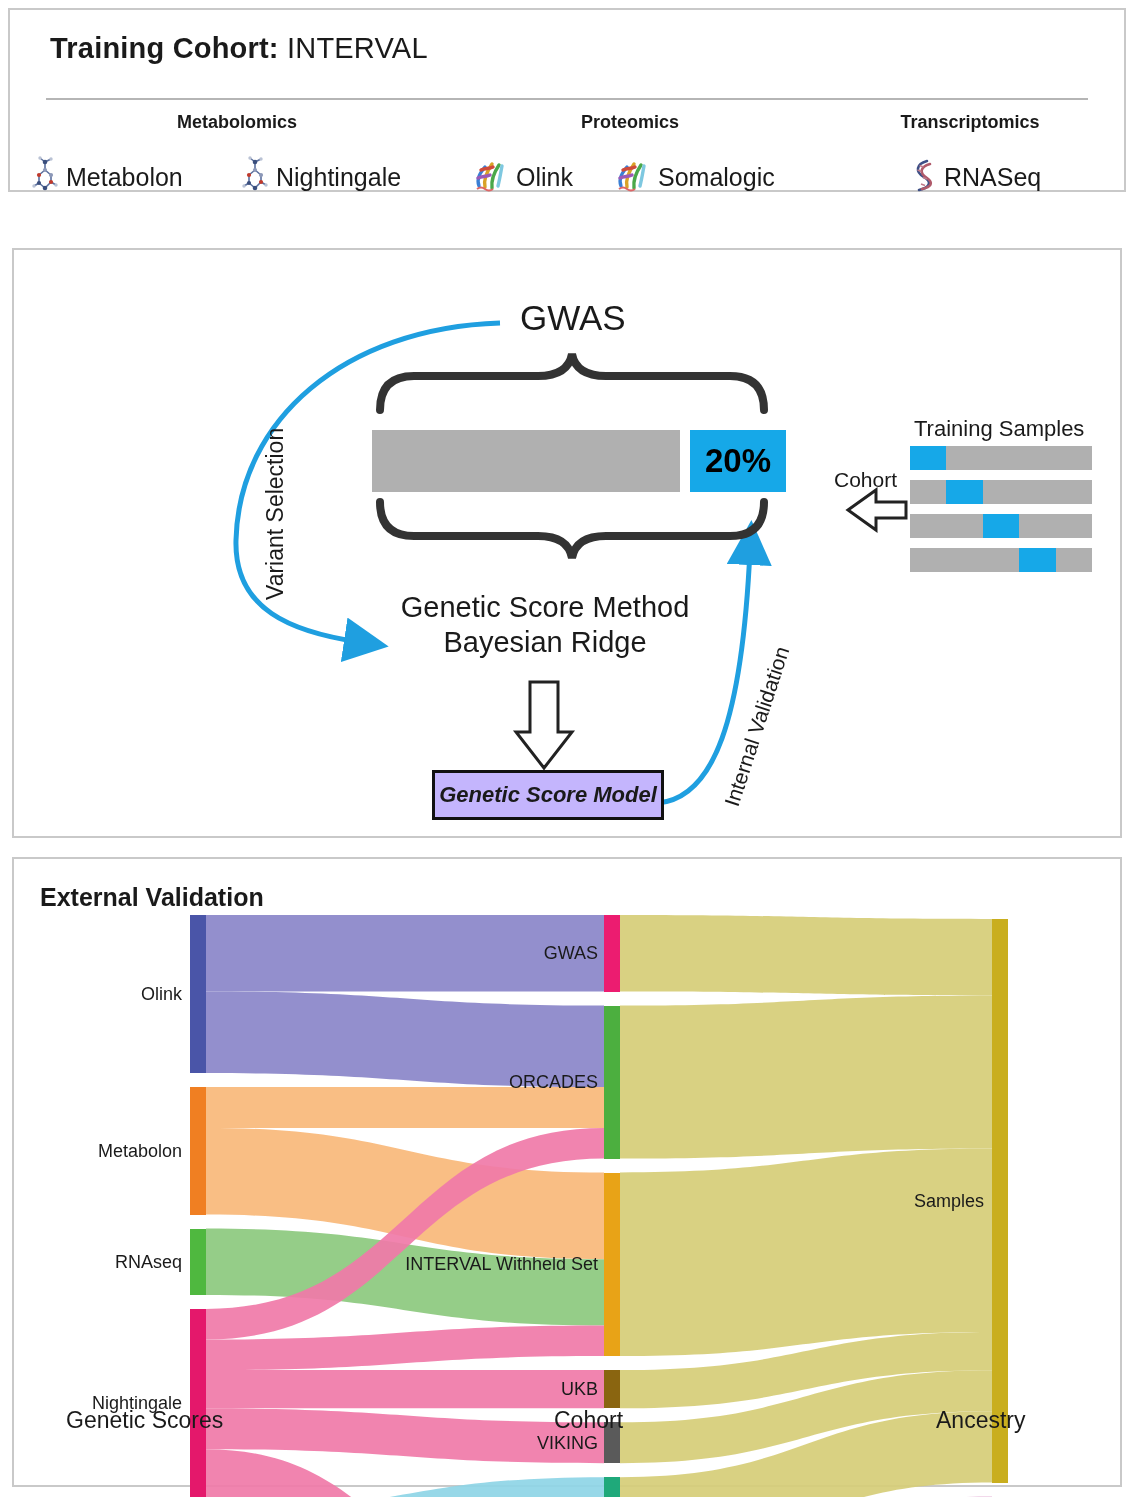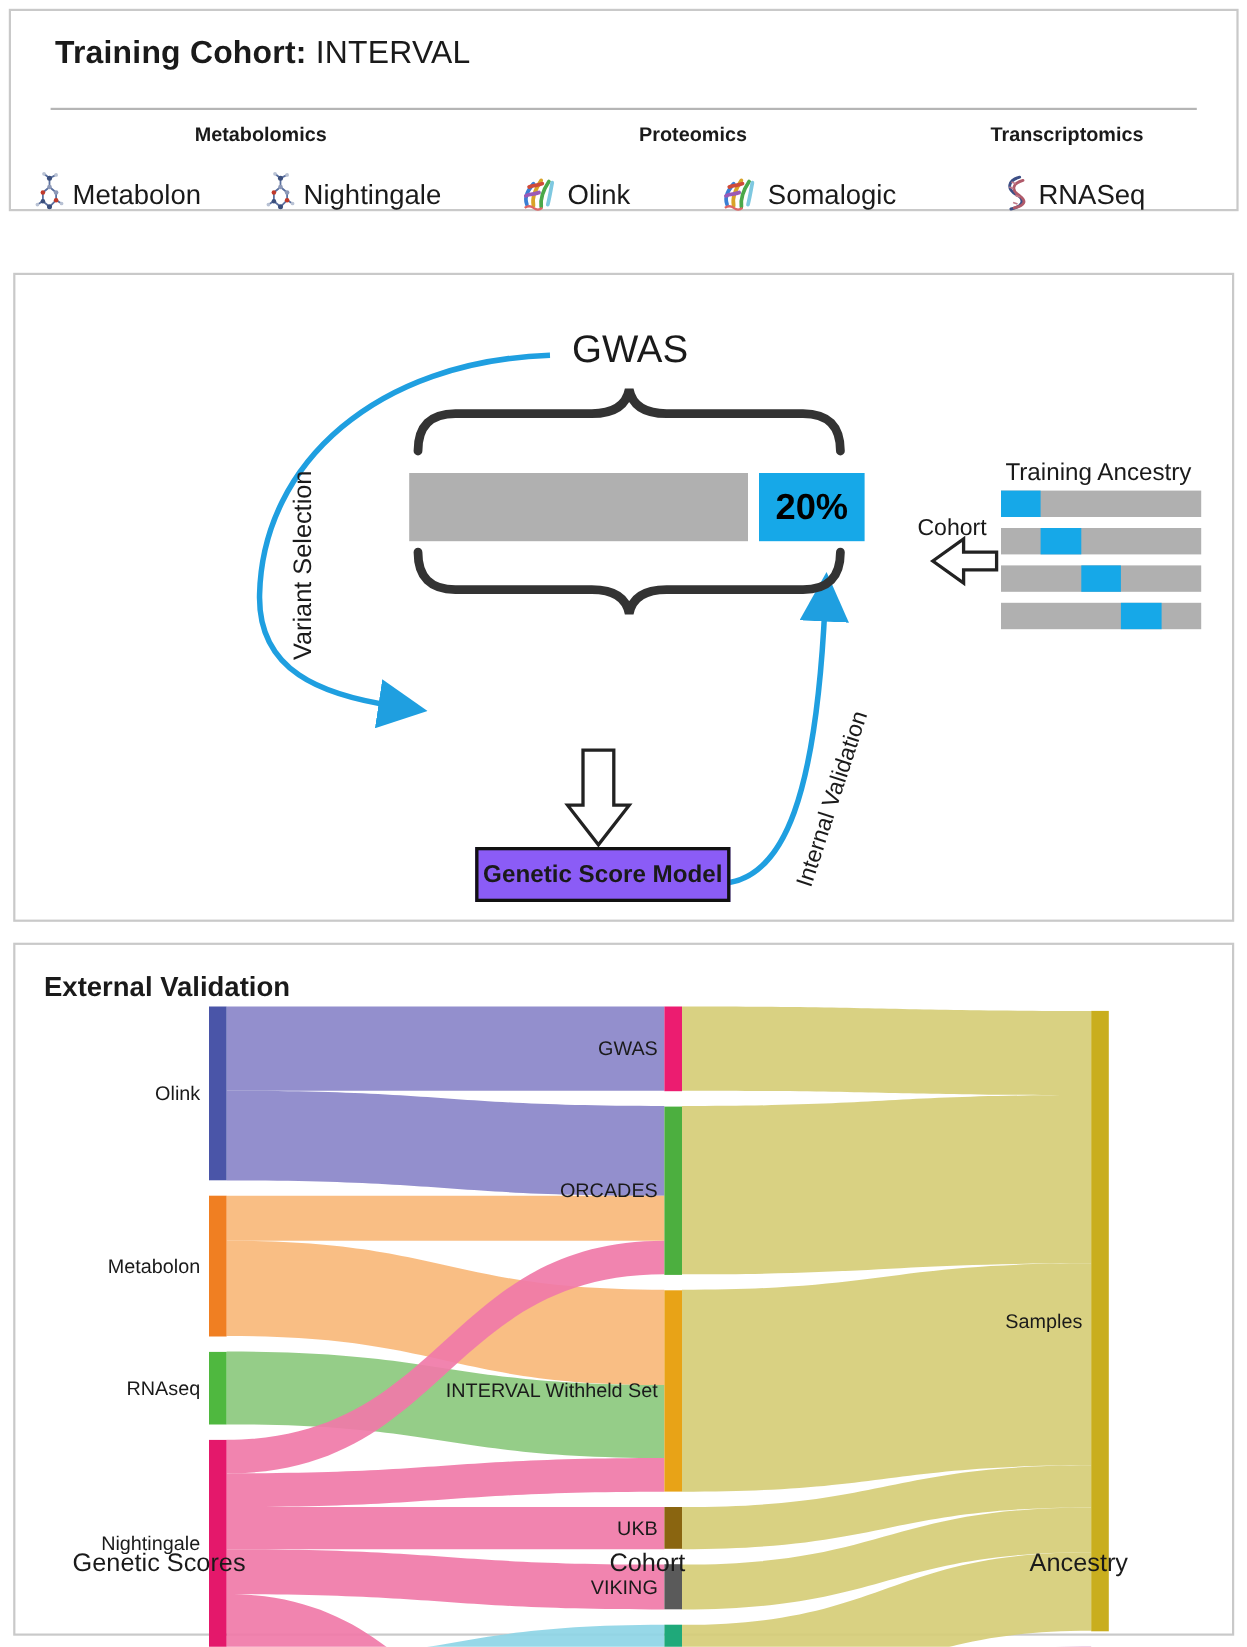--- a/index.html
+++ b/index.html
@@ -26,22 +26,22 @@
 
   
   .gwas-label{position:absolute;font-size:35px;white-space:nowrap;}
   .gray-bar{position:absolute;background:#b0b0b0;}
   .blue-box{position:absolute;background:#16a8e8;display:flex;align-items:center;justify-content:center;
             font-weight:bold;font-size:33px;color:#000;}
   .vert-label{position:absolute;font-size:23px;white-space:nowrap;transform-origin:0 0;transform:rotate(-90deg);}
   .rot-label{position:absolute;font-size:21px;white-space:nowrap;transform-origin:0 0;}
   .plain-label{position:absolute;font-size:21px;white-space:nowrap;}
   .method-label{position:absolute;font-size:29px;text-align:center;line-height:1.22;white-space:nowrap;}
-  .model-box{position:absolute;border:3px solid #111;background:#8b5cf6;display:flex;align-items:center;
-             justify-content:center;font-weight:bold;font-size:22px;}
+  .model-box{position:absolute;border:3px solid #111;background:#c4b5fd;display:flex;align-items:center;
+             justify-content:center;font-weight:bold;font-size:22px;font-style:italic;}
   .train-title{position:absolute;font-size:22px;white-space:nowrap;}
   .tsbar{position:absolute;background:#b0b0b0;}
   .tsbar i{position:absolute;top:0;height:100%;background:#16a8e8;display:block;}
   svg.overlay{position:absolute;left:0;top:0;overflow:visible;}
 
   
   .sk-node{position:absolute;}
   .sk-lab{position:absolute;font-size:18px;white-space:nowrap;line-height:1;}
   .sk-lab.r{text-align:right;}
   .axis-lab{position:absolute;font-size:23px;white-space:nowrap;}
@@ -128,21 +128,21 @@
             <path d="M6 22 C10 20 14 21 18 19" stroke="#9b59b6"></path>
           </g>
           <g fill="none" stroke="#d66" stroke-width="2">
             <path d="M5 33 q4 -3 8 0 q4 3 8 0"></path>
           </g>
         </svg>
       </span>
       <span class="omics-name">Olink</span>
     </div>
 
-    <div class="omics-row" style="left:644px;top:146px;">
+    <div class="omics-row" style="left:604px;top:146px;">
       <span class="ico">
         <svg width="36" height="38" viewBox="0 0 36 38">
           <g fill="none" stroke-width="3.4" stroke-linecap="round">
             <path d="M7 30 C4 22 9 16 13 11" stroke="#3b7fd4"></path>
             <path d="M13 31 C11 23 16 14 20 8" stroke="#d9a227"></path>
             <path d="M20 32 C19 24 23 15 27 9" stroke="#4aa84a"></path>
             <path d="M26 30 C28 22 29 15 30 10" stroke="#7ec8e0"></path>
             <path d="M9 14 C13 12 17 13 21 11" stroke="#cf4a3a"></path>
             <path d="M6 22 C10 20 14 21 18 19" stroke="#9b59b6"></path>
           </g>
@@ -202,28 +202,32 @@
       </g>
     </svg>
 
     <div class="gwas-label" style="left:506px;top:48px;">GWAS</div>
 
     <div class="vert-label" style="left:248px;top:350px;">Variant Selection</div>
 
     <div class="gray-bar" style="left:358px;top:180px;width:308px;height:62px;"></div>
     <div class="blue-box" style="left:676px;top:180px;width:96px;height:62px;">20%</div>
 
+    <div class="method-label" style="left:356px;top:340px;width:350px;">
+      <div>Genetic Score Method</div>
+      <div>Bayesian Ridge</div>
+    </div>
 
     <div class="model-box" style="left:418px;top:520px;width:226px;height:44px;">Genetic Score Model</div>
 
     <div class="rot-label" style="left:706px;top:552px;transform:rotate(-72deg);">Internal Validation</div>
 
     <div class="plain-label" style="left:820px;top:218px;">Cohort</div>
 
-    <div class="train-title" style="left:900px;top:166px;">Training Ancestry</div>
+    <div class="train-title" style="left:900px;top:166px;">Training Samples</div>
 
     <div id="training-sample-bars">
         <div class="tsbar" style="left: 896px; top: 196px; width: 182px; height: 24px;">
           <i style="left: 0px; width: 36.4px; background: rgb(22, 168, 232);"></i>
         </div>
         <div class="tsbar" style="left: 896px; top: 230px; width: 182px; height: 24px;">
           <i style="left: 36.4px; width: 36.4px; background: rgb(22, 168, 232);"></i>
         </div>
         <div class="tsbar" style="left: 896px; top: 264px; width: 182px; height: 24px;">
           <i style="left: 72.8px; width: 36.4px; background: rgb(22, 168, 232);"></i>

